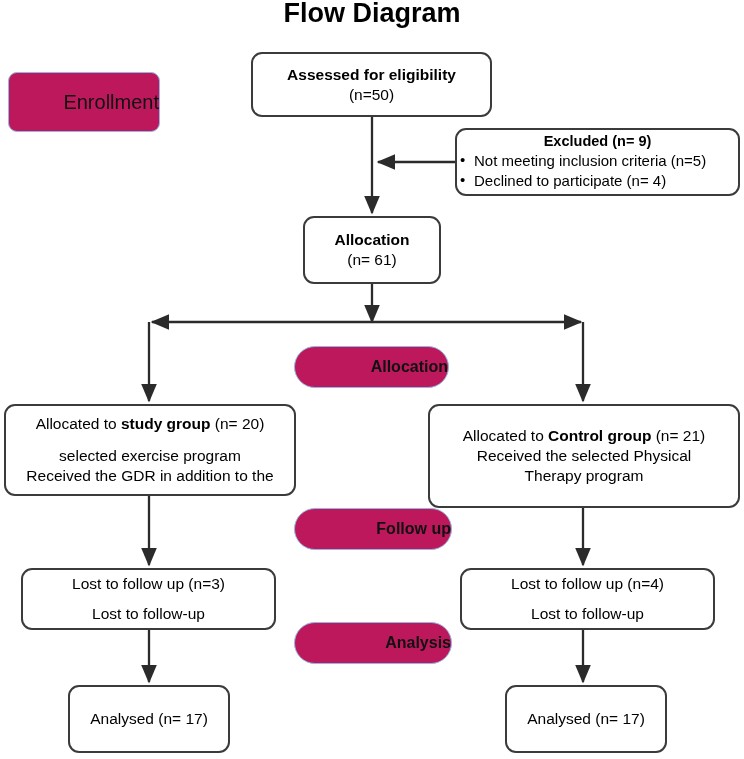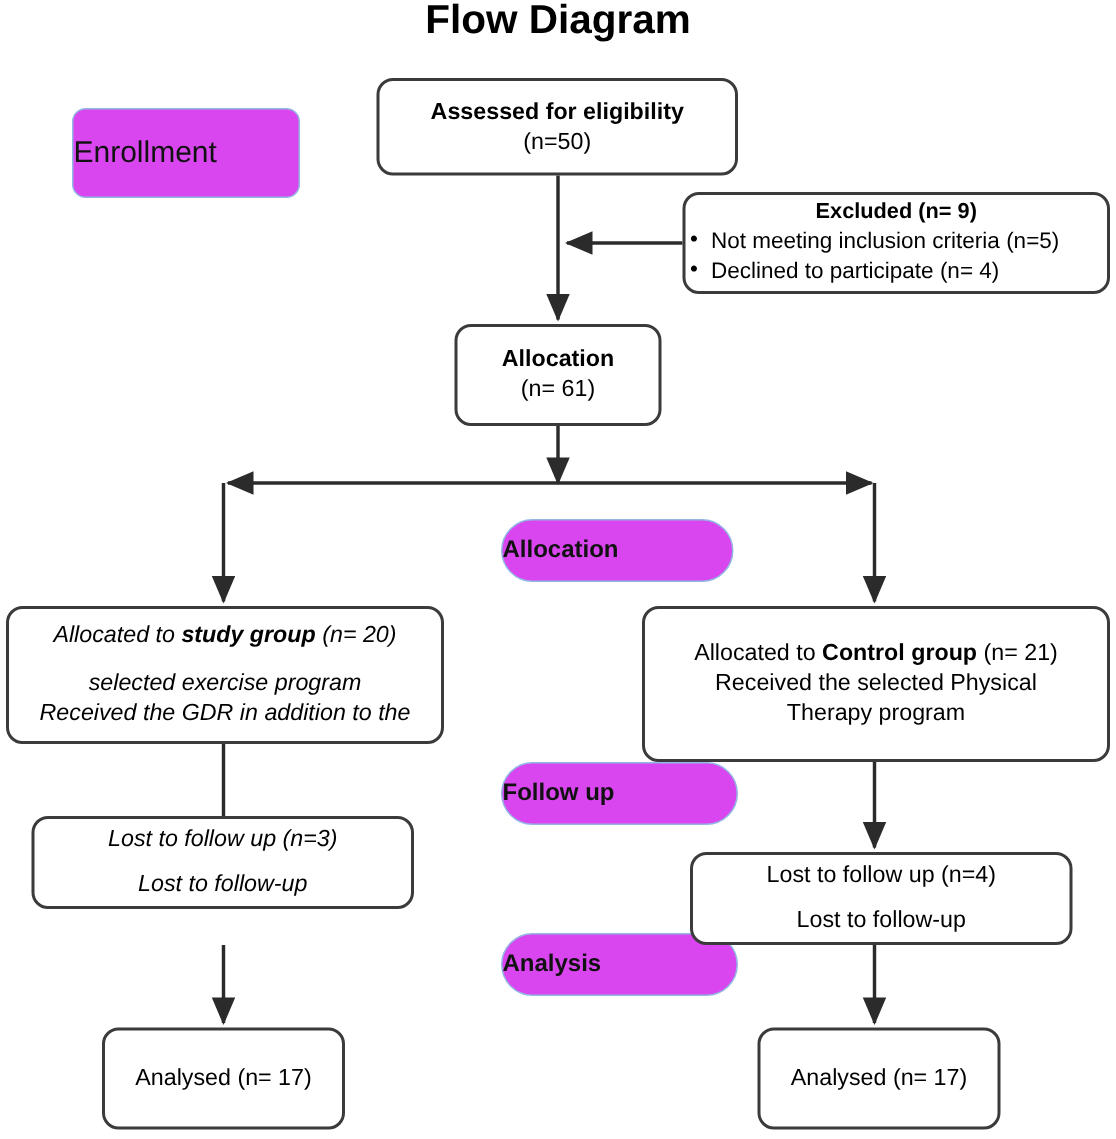--- a/index.html
+++ b/index.html
@@ -54,30 +54,29 @@
     line-height: 1.28;
     padding: 4px 4px;
   }
   .node .ln { display: block; width: 100%; }
   .node .b { font-weight: bold; }
   .node .gap { height: 12px; }
 
   .stage-pill {
     position: absolute;
     box-sizing: border-box;
-    background: #d946ef;
+    background: #be185d;
     border: 1.5px solid #93b6e2;
     border-radius: 999px;
     display: flex;
     align-items: center;
-    justify-content: flex-start;
+    justify-content: flex-end;
     font-size: 16px;
     font-weight: bold;
     color: #111111;
-    margin-left: 40px;
   }
   .stage-pill.square {
     border-radius: 9px;
     font-weight: normal;
     font-size: 20px;
   }
 
   .bullets {
     margin: 0;
     padding: 0 0 0 26px;
@@ -98,24 +97,24 @@
     top: -1px;
     font-size: 15px;
   }
 
   
   #node-enrollment   { left: 8px;   top: 72px;  width: 152px; height: 60px; }
   #node-assessed     { left: 251px; top: 52px;  width: 241px; height: 65px; }
   #node-excluded     { left: 455px; top: 128px; width: 285px; height: 68px; justify-content: flex-end; }
   #node-randomized   { left: 303px; top: 216px; width: 138px; height: 68px; }
   #node-allocation   { left: 294px; top: 346px; width: 155px; height: 42px; }
-  #node-alloc-left   { left: 4px;   top: 404px; width: 292px; height: 92px; font-style: italic; }
+  #node-alloc-left   { left: 4px;   top: 404px; width: 292px; height: 92px; }
   #node-alloc-right  { left: 428px; top: 404px; width: 312px; height: 104px; }
   #node-followup     { left: 294px; top: 508px; width: 158px; height: 42px; }
-  #node-lost-left    { left: 21px;  top: 544px; width: 255px; height: 62px; font-style: italic; }
+  #node-lost-left    { left: 21px;  top: 568px; width: 255px; height: 62px; }
   #node-lost-right   { left: 460px; top: 568px; width: 255px; height: 62px; }
   #node-analysis     { left: 294px; top: 622px; width: 158px; height: 42px; }
   #node-analysed-l   { left: 68px;  top: 685px; width: 162px; height: 68px; }
   #node-analysed-r   { left: 505px; top: 685px; width: 162px; height: 68px; }
 </style>
 </head>
 <body>
 
 <div id="stage">
 

